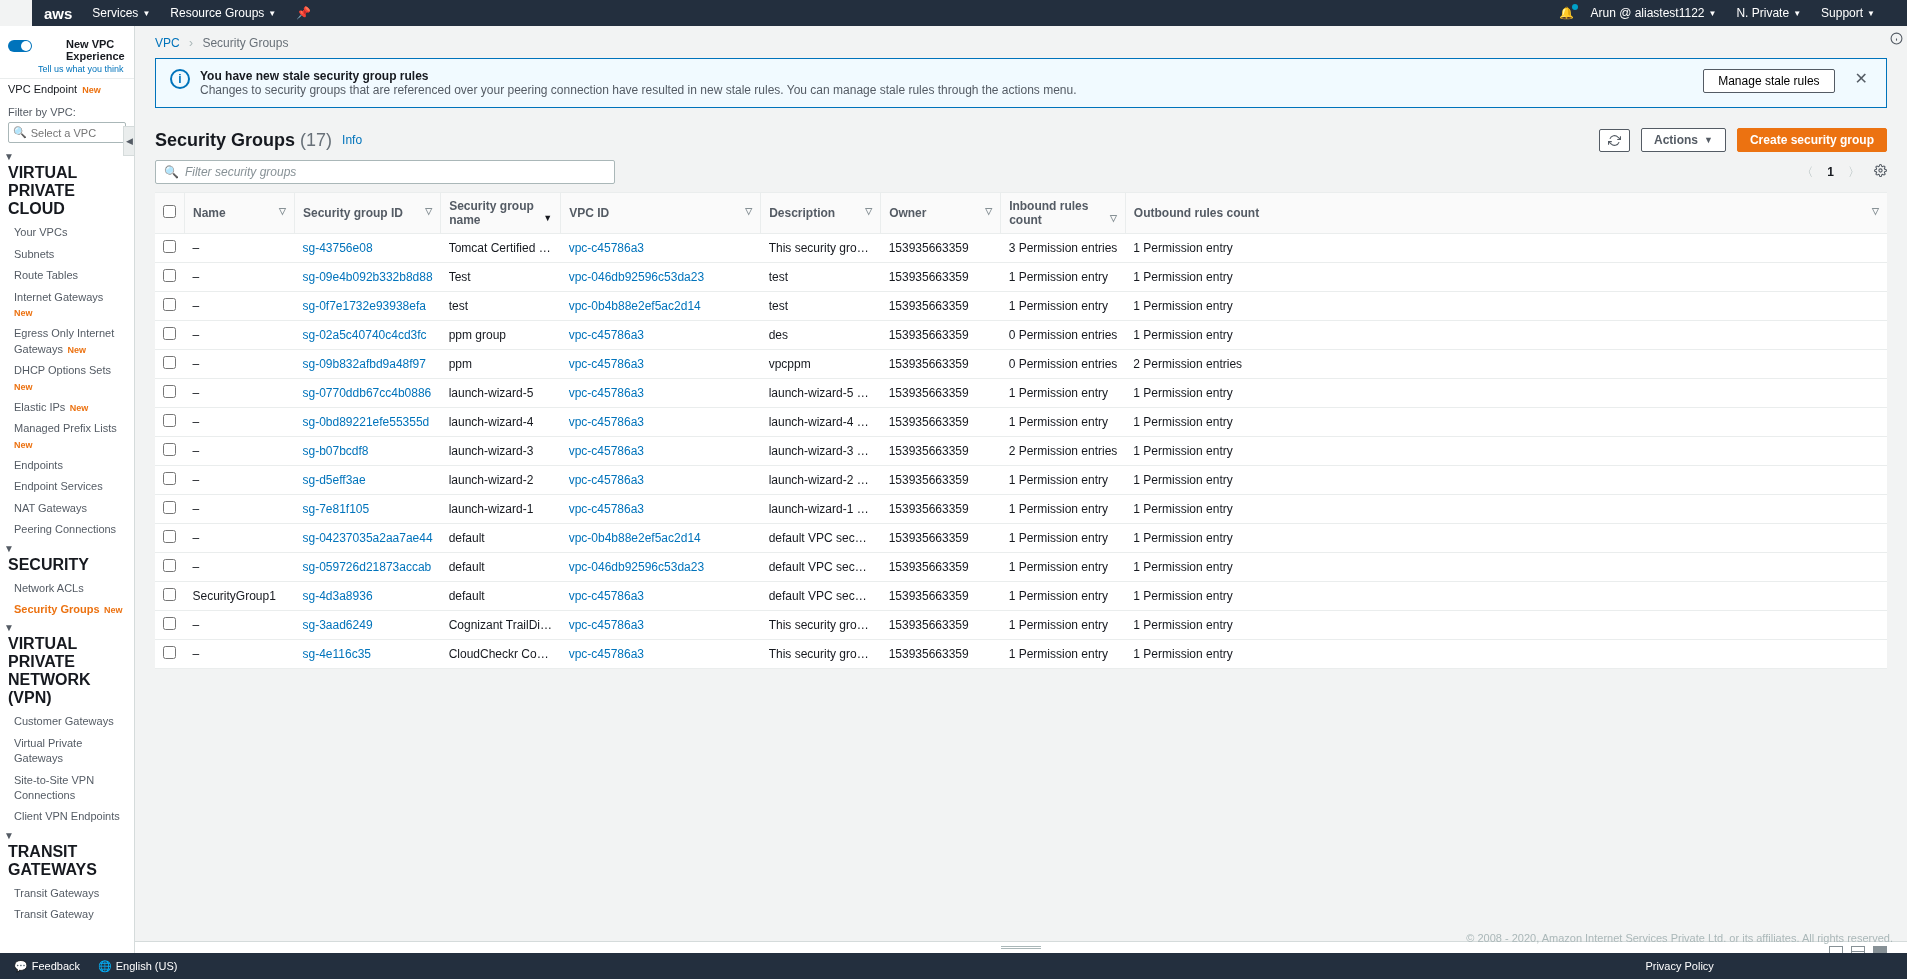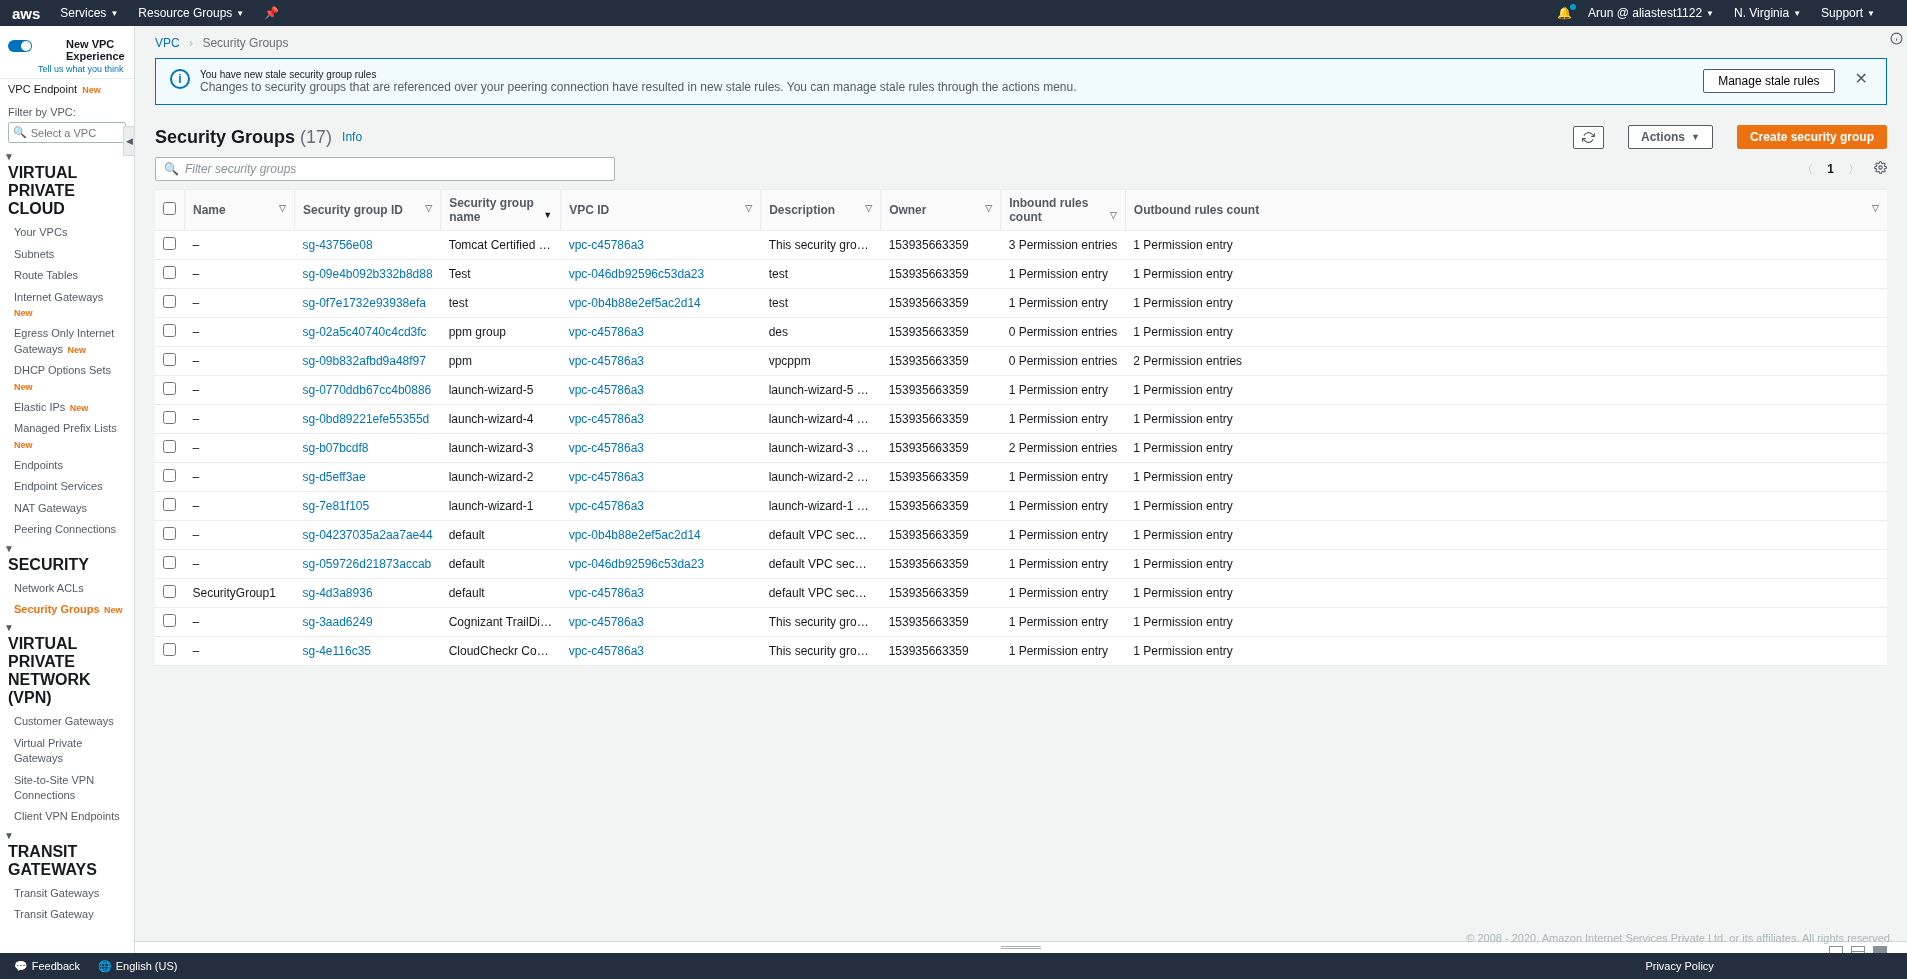--- a/index.html
+++ b/index.html
@@ -1,20 +1,20 @@
 <!DOCTYPE html>
 <html><head>
 <meta charset="utf-8">
 <style>
 * { box-sizing: border-box; margin: 0; padding: 0; }
 body { font-family: "Amazon Ember", "Helvetica Neue", Arial, sans-serif; font-size: 12px; color: #16191f; background: #f2f3f3; overflow: hidden; }
 a { color: #0073bb; text-decoration: none; cursor: pointer; }
 
 
-.top-nav { background: #232f3e; color: #fff; height: 26px; display: flex; align-items: center; padding: 0 12px; font-size: 12px; }
+.top-nav { background: #232f3e; color: #fff; height: 26px; display: flex; align-items: center; padding: 0 12px; font-size: 12px; margin-left: 32px; }
 .top-nav .nav-item { margin-right: 20px; cursor: pointer; display: flex; align-items: center; gap: 4px; }
 .top-nav .spacer { flex: 1; }
 .top-nav .caret { font-size: 8px; }
 .top-nav .bell { position: relative; margin-right: 16px; }
 .top-nav .bell-dot { position: absolute; top: -2px; right: -4px; width: 6px; height: 6px; background: #00a1c9; border-radius: 50%; }
 
 
 .layout { display: flex; height: calc(100vh - 26px - 26px); }
 .sidebar { width: 135px; background: #fff; border-right: 1px solid #d5dbdb; overflow-y: auto; padding: 6px 0 12px 0; font-size: 11px; position: relative; }
 .sidebar-collapse { position: absolute; right: -1px; top: 100px; width: 12px; height: 30px; background: #eaeded; border: 1px solid #d5dbdb; border-right: none; display: flex; align-items: center; justify-content: center; cursor: pointer; font-size: 9px; color: #545b64; }
@@ -38,30 +38,30 @@
 .info-strip { position: absolute; right: 4px; top: 6px; color: #545b64; cursor: pointer; }
 .breadcrumb { padding: 10px 20px 8px 20px; font-size: 12px; color: #687078; }
 .breadcrumb a { color: #0073bb; }
 .breadcrumb .sep { margin: 0 6px; color: #aab7b8; }
 
 .content-scroll { flex: 1; overflow-y: auto; padding: 0 20px 10px 20px; }
 
 .flash { background: #f1faff; border: 1px solid #0073bb; border-radius: 0; padding: 10px 14px; display: flex; align-items: flex-start; gap: 10px; margin-bottom: 14px; }
 .flash .flash-icon { width: 20px; height: 20px; border: 2px solid #0073bb; border-radius: 50%; display: flex; align-items: center; justify-content: center; color: #0073bb; font-weight: 700; font-size: 12px; flex-shrink: 0; }
 .flash .flash-body { flex: 1; }
-.flash .flash-title { font-weight: 400; font-size: 10px; }
+.flash .flash-title { font-weight: 700; font-size: 12px; }
 .flash .flash-msg { font-size: 12px; color: #545b64; }
 .flash .flash-btn { background: #fff; border: 1px solid #545b64; padding: 4px 14px; font-size: 12px; cursor: pointer; border-radius: 2px; margin-right: 6px; }
 .flash .flash-close { background: none; border: none; font-size: 16px; color: #545b64; cursor: pointer; padding: 0 4px; }
 
 .panel-header { display: flex; align-items: center; padding: 6px 0 8px 0; gap: 10px; }
 .panel-title { font-size: 18px; font-weight: 700; }
 .panel-count { font-weight: 400; color: #687078; }
 .panel-info { color: #0073bb; font-size: 12px; cursor: pointer; }
-.panel-actions { margin-left: auto; display: flex; gap: 24px; align-items: center; }
+.panel-actions { margin-left: auto; display: flex; gap: 11px; align-items: center; }
 .btn { background: #fff; border: 1px solid #545b64; padding: 4px 12px; font-size: 12px; cursor: pointer; border-radius: 2px; color: #545b64; font-weight: 700; display: flex; align-items: center; gap: 6px; }
 .btn.primary { background: #ec7211; border-color: #ec7211; color: #fff; }
 .btn.icon-only { padding: 4px 8px; }
 
 .toolbar { display: flex; align-items: center; margin-bottom: 8px; }
 .search-box { border: 1px solid #aab7b8; border-radius: 2px; display: flex; align-items: center; padding: 4px 8px; width: 460px; gap: 6px; background: #fff; }
 .search-box input { border: none; outline: none; font-size: 12px; width: 100%; font-style: italic; color: #687078; }
 .search-box input::placeholder { font-style: italic; color: #879196; }
 .pager { margin-left: auto; display: flex; align-items: center; gap: 10px; color: #545b64; }
 .pager .pg-btn { cursor: pointer; color: #aab7b8; padding: 2px 4px; }
@@ -116,21 +116,21 @@
   <div class="spacer"></div>
   <div class="nav-item bell">
     <span>🔔</span>
       <span class="bell-dot"></span>
   </div>
   <div class="nav-item">
     <span>Arun @ aliastest1122</span>
       <span class="caret">▼</span>
   </div>
   <div class="nav-item">
-    <span>N. Virginia</span>
+    <span>N. Private</span>
       <span class="caret">▼</span>
   </div>
   <div class="nav-item">
     <span>Support</span>
       <span class="caret">▼</span>
   </div>
 </div>
 
 <div class="layout">
 

